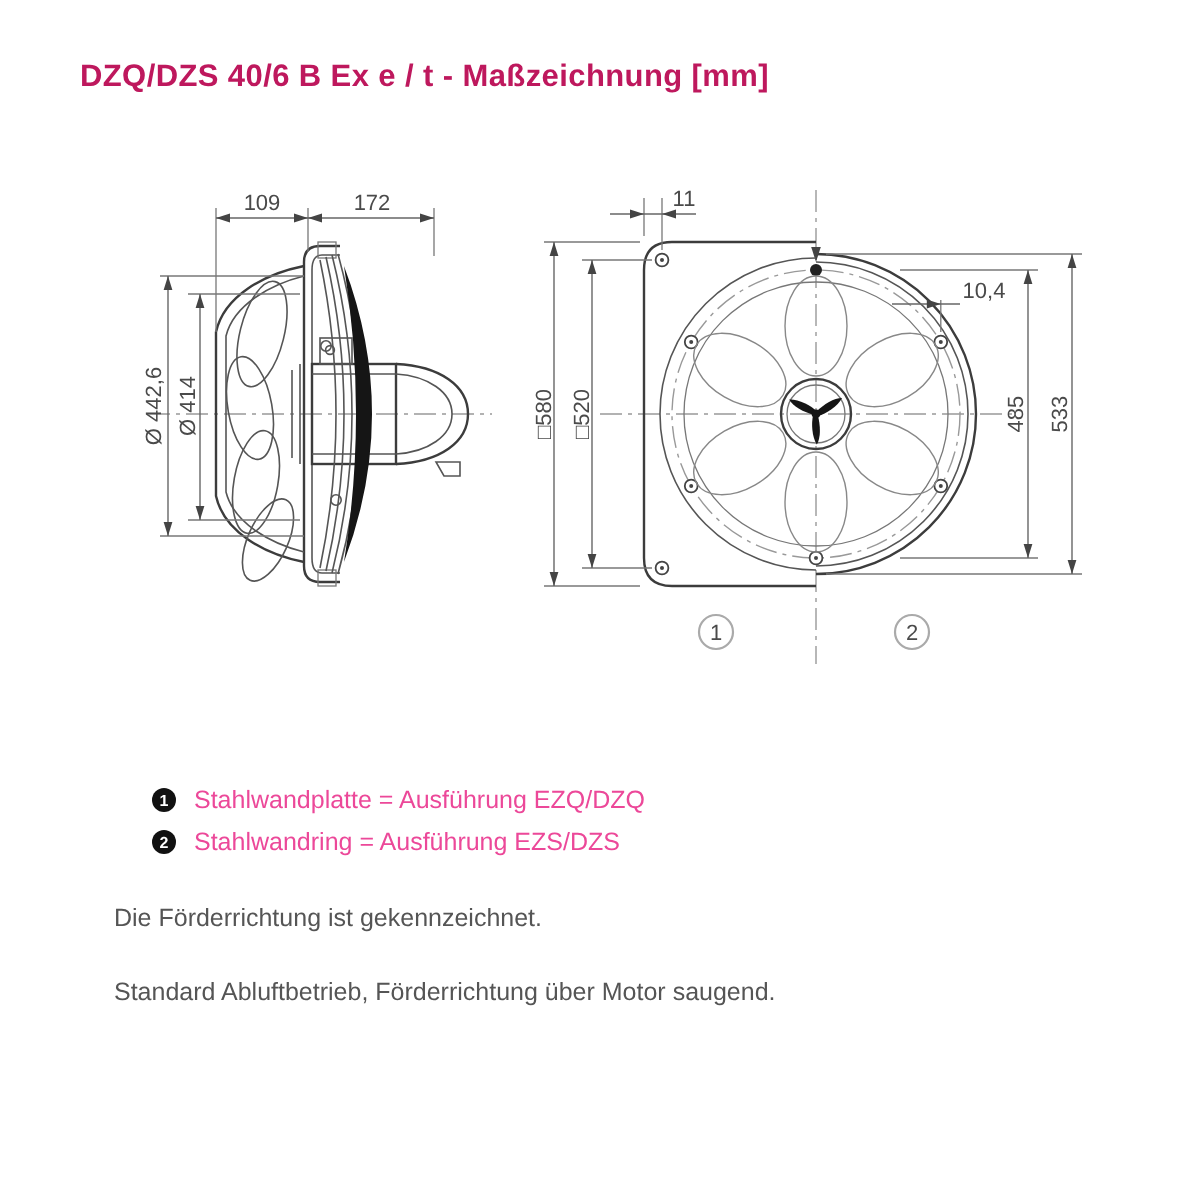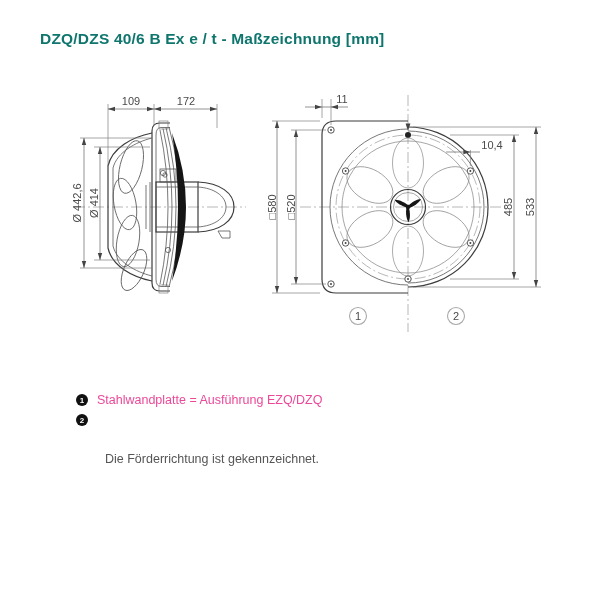--- a/index.html
+++ b/index.html
@@ -1,30 +1,30 @@
 <!DOCTYPE html>
 <html><head>
 <meta charset="utf-8">
 <style>
   * { margin:0; padding:0; box-sizing:border-box; }
   html,body { width:600px; height:600px; }
   body { font-family:"Liberation Sans", sans-serif; background:#ffffff; }
   .page { position:relative; width:600px; height:600px; background:#fff; overflow:hidden; }
-  .title { position:absolute; left:40px; top:30px; font-size:15.5px; font-weight:700; color:#0f766e;
+  .title { position:absolute; left:40px; top:30px; font-size:15.5px; font-weight:700; color:#be185d;
            letter-spacing:.2px; }
   .drawing-svg { position:absolute; left:0; top:58px; width:600px; height:290px; }
   svg text { font-family:"Liberation Sans", sans-serif; font-size:11px; fill:#4a4a4a; }
   .legend { position:absolute; left:76px; top:393px; }
   .legend-row { display:flex; align-items:center; margin-bottom:7px; }
   .num-badge { display:inline-flex; align-items:center; justify-content:center;
                width:12px; height:12px; border-radius:50%; background:#111; color:#fff;
                font-size:8px; font-weight:700; margin-right:9px; flex:0 0 auto; }
   .legend-text { font-size:12.5px; color:#ec4899; }
   .notes { position:absolute; left:57px; top:452px; }
-  .note-line { font-size:12.5px; color:#555; margin-bottom:23px;margin-left:48px; }
+  .note-line { font-size:12.5px; color:#555; margin-bottom:23px; }
   
   .ln  { stroke:#3c3c3c; stroke-width:1.2; fill:none; }
   .ln2 { stroke:#555; stroke-width:.8; fill:none; }
   .thin{ stroke:#777; stroke-width:.65; fill:none; }
   .dim { stroke:#666; stroke-width:.7; fill:none; }
   .cl  { stroke:#999; stroke-width:.7; fill:none; stroke-dasharray:11 3 2 3; }
   .arr { fill:#444; stroke:none; }
   .hole{ stroke:#444; stroke-width:.9; fill:#fff; }
 </style>
 </head>
@@ -224,20 +224,22 @@
     </g>
   </svg>
 
   <div class="legend">
     <div class="legend-row">
       <span class="num-badge">1</span>
       <span class="legend-text">Stahlwandplatte = Ausführung EZQ/DZQ</span>
     </div>
     <div class="legend-row">
       <span class="num-badge">2</span>
+      <span class="legend-text">Stahlwandring = Ausführung EZS/DZS</span>
     </div>
   </div>
 
   <div class="notes">
     <p class="note-line">Die Förderrichtung ist gekennzeichnet.</p>
+    <p class="note-line">Standard Abluftbetrieb, Förderrichtung über Motor saugend.</p>
   </div>
 
 </div>
 
 </body></html>

